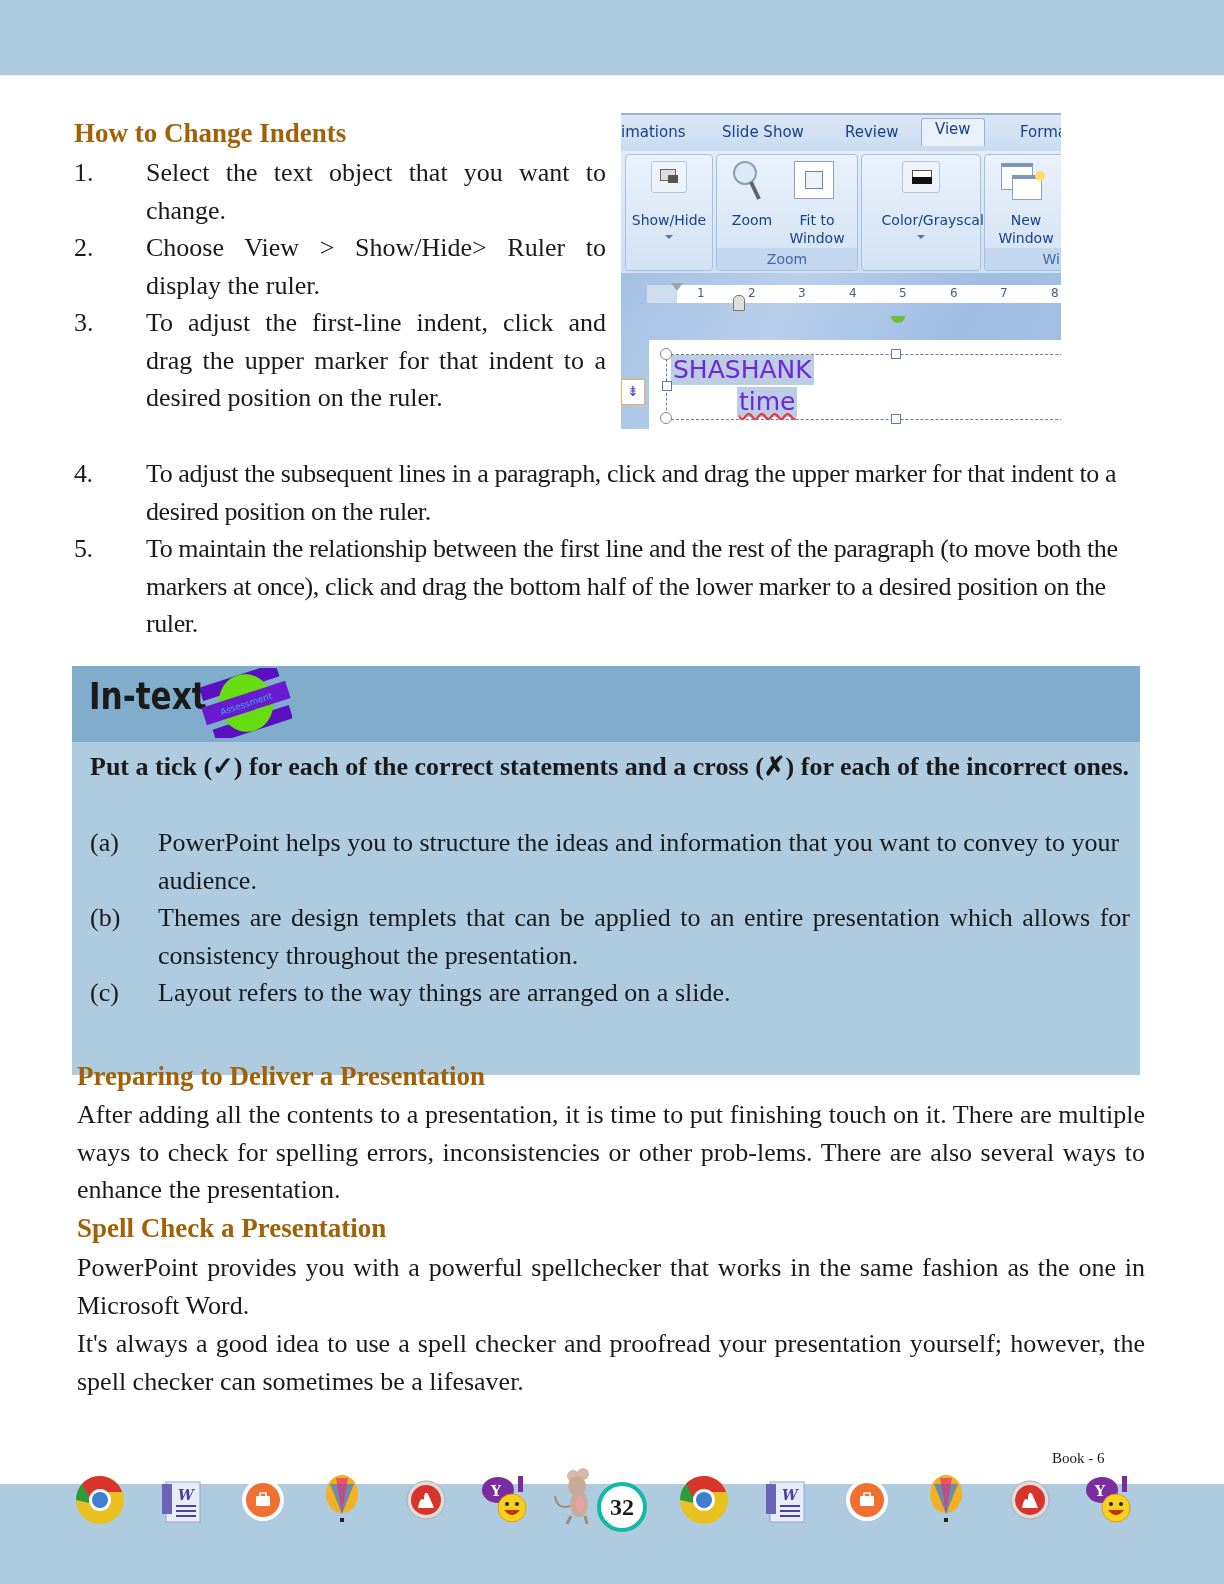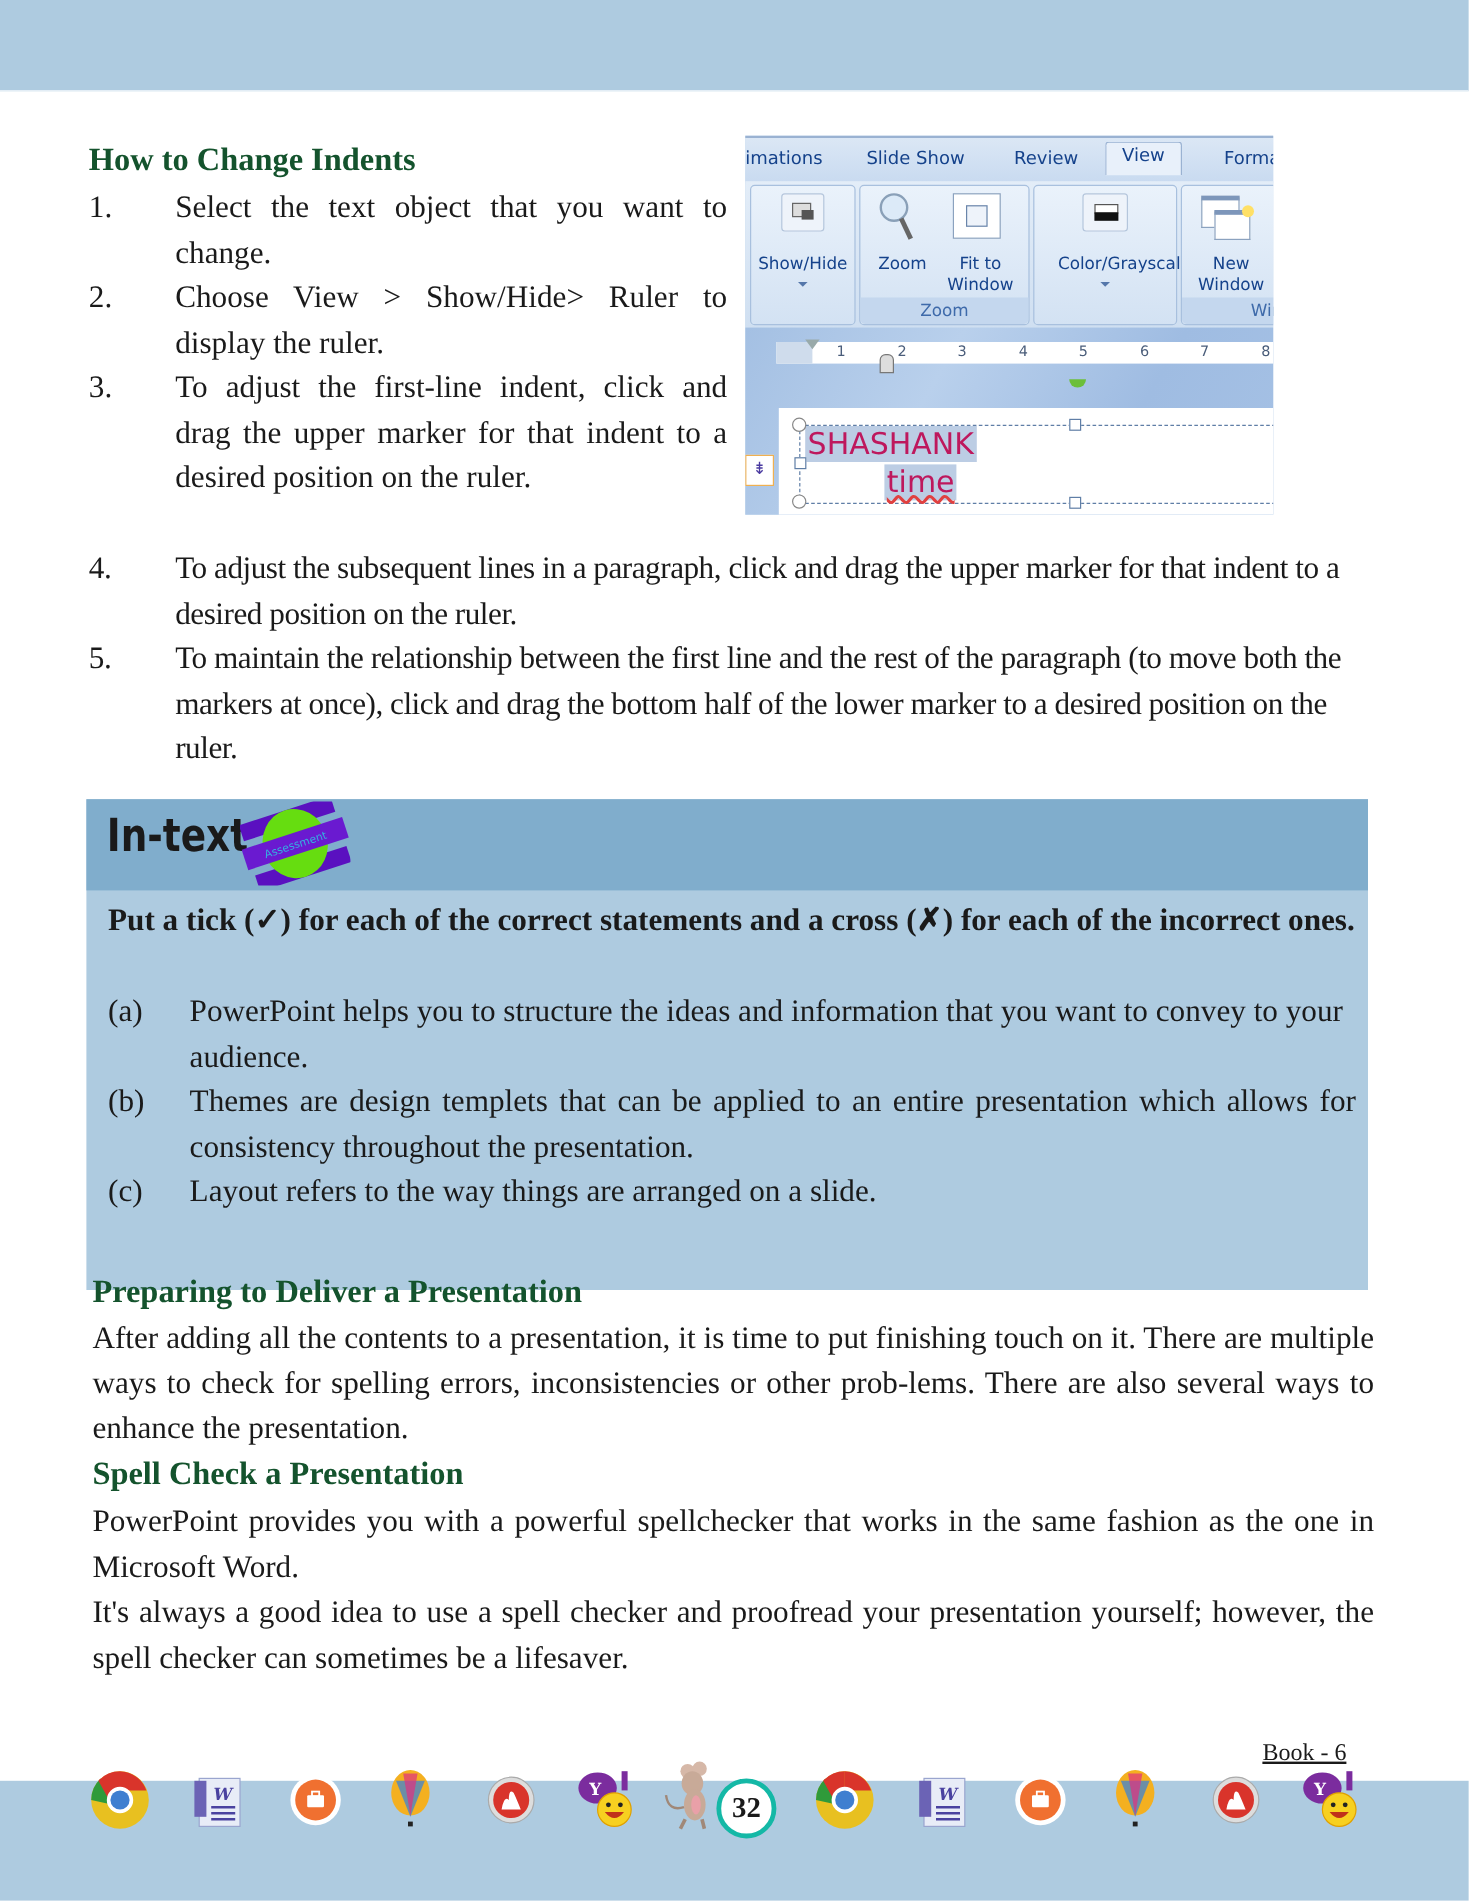--- a/index.html
+++ b/index.html
@@ -1,20 +1,20 @@
 <!DOCTYPE html>
 <html><head>
 <meta charset="utf-8">
 <style>
   html, body { margin:0; padding:0; }
   body { width:1224px; height:1584px; position:relative; background:#ffffff; overflow:hidden;
          font-family:"DejaVu Serif", "Liberation Serif", serif; color:#1a1a1a; }
   .top-band { position:absolute; left:0; top:0; width:1224px; height:75px; background:#aecbe0; border-bottom:1px solid #e3edf5; }
   .bottom-band { position:absolute; left:0; top:1484px; width:1224px; height:100px; background:#aecbe0; }
-  .h { position:absolute; font-family:"Liberation Serif", serif; font-weight:bold; font-size:27px; color:#14532d; white-space:nowrap; }
+  .h { position:absolute; font-family:"Liberation Serif", serif; font-weight:bold; font-size:27px; color:#a16207; white-space:nowrap; }
   .ol { position:absolute; font-family:"Liberation Serif", serif; font-size:26px; line-height:37.5px; }
   .li { position:relative; padding-left:72px; }
   .li .num { position:absolute; left:0; top:0; }
   .justify { text-align:justify; text-align-last:auto; }
 
   
   .shot { position:absolute; left:621px; top:113px; width:440px; height:316px; overflow:hidden; background:#c9dcef; font-family:"DejaVu Sans", sans-serif; }
   .tabs { position:absolute; left:0; top:0; width:524px; height:38px; background:linear-gradient(#dbe7f5,#c8daf0); border-top:2px solid #9ab2d2; }
   .tab { position:absolute; top:8px; font-size:15px; color:#15428b; }
   .tab.active { top:3px; padding:1px 13px 8px 13px; background:#e8f0fa; border:1px solid #9ab2d2; border-bottom:none; border-radius:3px 3px 0 0; }
@@ -23,37 +23,37 @@
   .grp-label { position:absolute; bottom:0; left:0; right:0; height:22px; text-align:center; font-size:14px; color:#3e6aaa; background:#c4d7ee; border-radius:0 0 4px 4px; line-height:22px; }
   .btn-lbl { position:absolute; font-size:14px; color:#15428b; text-align:center; line-height:18px; }
   .ico { position:absolute; }
   .ruler-area { position:absolute; left:0; top:160px; width:524px; height:156px; background:linear-gradient(120deg,#a4c0e3 0%,#b9d0ec 30%,#9fbce2 60%,#a9c4e6 100%); }
   .ruler { position:absolute; left:26px; top:12px; width:498px; height:18px; background:#ffffff; font-size:12px; color:#4a5d7a; }
   .ruler .shade-l { position:absolute; left:0; top:0; width:30px; height:18px; background:#cfdcec; }
   .ruler .shade-r { position:absolute; right:0; top:0; width:14px; height:18px; background:#cfdcec; }
   .ruler .tk { position:absolute; top:1px; }
   .slide { position:absolute; left:28px; top:67px; width:496px; height:89px; background:#ffffff; }
   .textbox { position:absolute; left:45px; top:81px; width:460px; height:64px; border:1px dashed #5f7ea6; }
-  .sel-text { position:absolute; font-size:25px; color:#be185d; background:#bccde4; line-height:30px; font-family:"DejaVu Sans", sans-serif; }
+  .sel-text { position:absolute; font-size:25px; color:#6d28d9; background:#bccde4; line-height:30px; font-family:"DejaVu Sans", sans-serif; }
   .handle-c { position:absolute; width:10px; height:10px; border:1px solid #888; border-radius:50%; background:#fff; }
   .handle-s { position:absolute; width:8px; height:8px; border:1px solid #5f7ea6; background:#fff; }
 
   
   .assess { position:absolute; left:72px; top:666px; width:1068px; height:409px; background:#aecbe0; }
   .assess-head { position:absolute; left:0; top:0; width:1068px; height:76px; background:#80adcc; }
   .intext-title { position:absolute; left:17px; top:8px; font-family:"DejaVu Sans", sans-serif; font-weight:bold; font-size:38px; color:#1a1a1a; letter-spacing:0px; transform:scaleX(0.82); transform-origin:left; }
   .badge { position:absolute; left:128px; top:2px; width:92px; height:70px; }
   .q-bold { position:absolute; left:18px; top:82px; width:1040px; font-family:"Liberation Serif", serif; font-weight:bold; font-size:26px; line-height:37.5px; text-align:justify; }
   .q-list { position:absolute; left:18px; top:158px; width:1040px; font-family:"Liberation Serif", serif; font-size:26px; line-height:37.5px; }
   .q-item { position:relative; padding-left:68px; }
   .q-item .lbl { position:absolute; left:0; top:0; }
 
   .para { position:absolute; left:77px; width:1068px; font-family:"Liberation Serif", serif; font-size:26px; line-height:37.5px; text-align:justify; }
 
-  .footer-book { position:absolute; left:1052px; top:1450px; font-family:"Liberation Serif", serif; font-size:20px; color:#1a1a1a;text-decoration:underline; }
+  .footer-book { position:absolute; left:1052px; top:1450px; font-family:"Liberation Serif", serif; font-size:15px; color:#1a1a1a; }
   .ficon { position:absolute; top:1474px; width:52px; height:52px; }
   .page-num { position:absolute; left:597px; top:1482px; width:42px; height:42px; border:4px solid #14b8a6; border-radius:50%; background:#fff;
               font-family:"Liberation Serif", serif; font-weight:bold; font-size:24px; text-align:center; line-height:42px; }
 </style>
 </head>
 <body>
 
 <div class="top-band"></div>
 
 <div class="h" style="left:74px; top:118px;">How to Change Indents</div>

